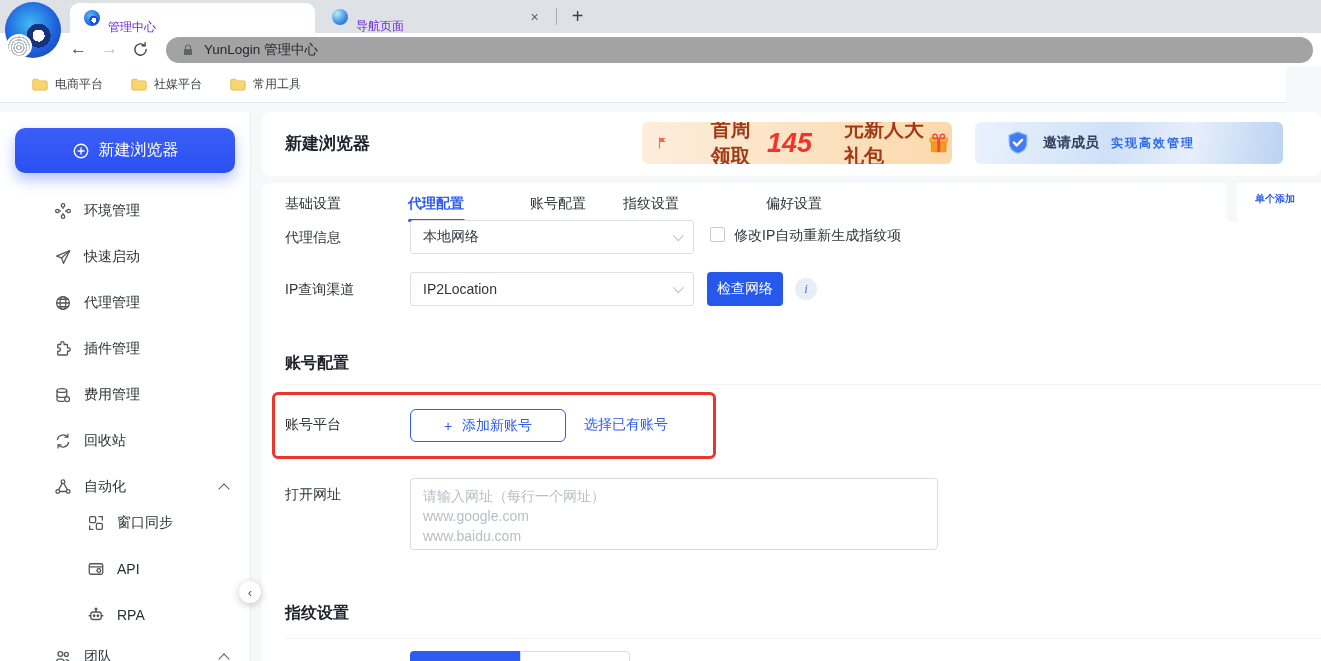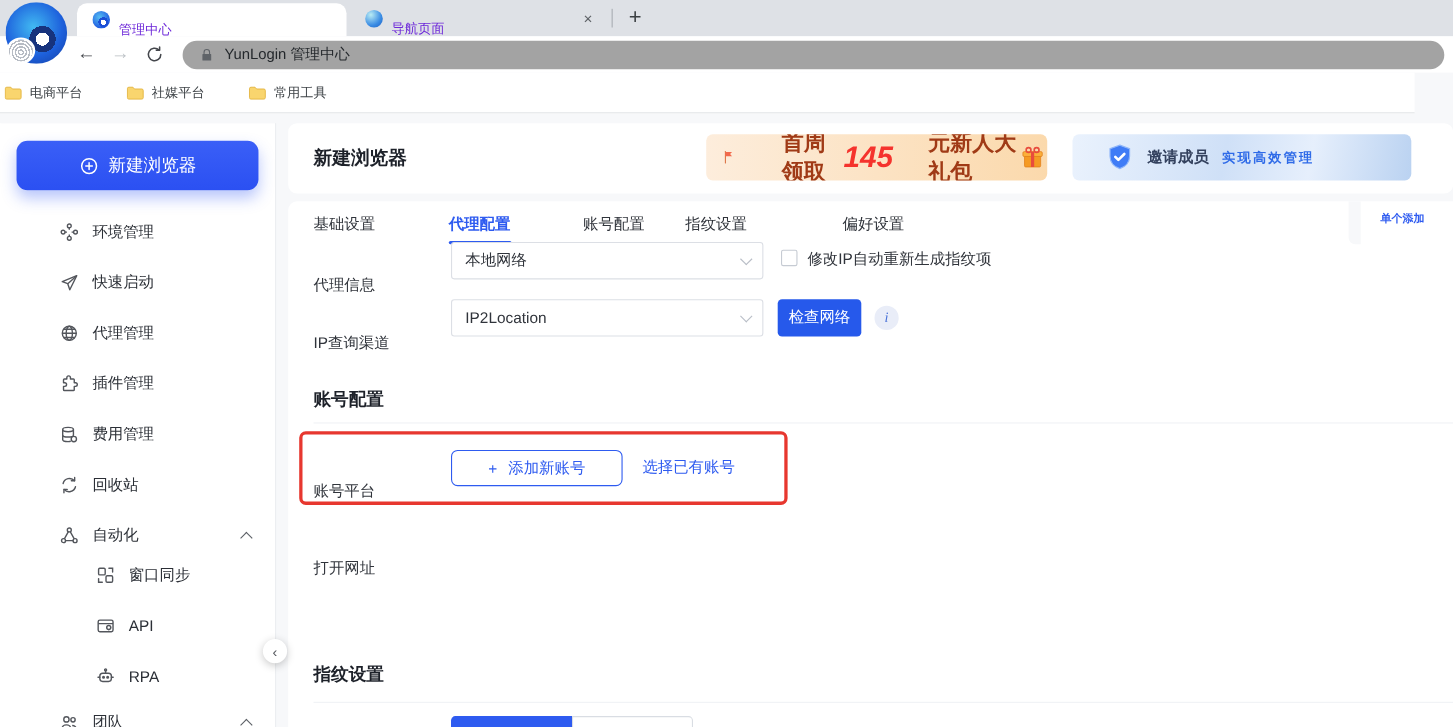--- a/index.html
+++ b/index.html
@@ -27,21 +27,21 @@
                display:flex; align-items:center; justify-content:center; border-radius:50%; }
   .tab-divider { left:556px; top:8px; width:1px; height:17px; background:#A8ADB2; }
   .newtab-btn { left:564px; top:3px; width:27px; height:27px; font-size:20px; color:#3C4043;
                 display:flex; align-items:center; justify-content:center; }
   .addressbar { left:0; top:33px; width:1321px; height:33px; background:#fff; }
   .nav-ico { position:absolute; top:39px; font-size:17px; color:#44474C; }
   .omnibox { left:166px; top:37px; width:1147px; height:26px; background:#a3a3a3; border-radius:13px;
              display:flex; align-items:center; gap:10px; padding-left:16px; }
   .omnibox-text { font-size:13.5px; color:#24282C; }
   .bookmarksbar { left:0; top:66px; width:1286px; height:37px; background:#fff; border-bottom:1px solid #E4E6E9;
-                  display:flex; align-items:center; gap:40px; padding-left:4px; }
+                  display:flex; align-items:center; gap:28px; padding-left:32px; }
   .bookmark { display:flex; align-items:center; gap:7px; font-size:12px; color:#3E4347; }
 
   
   .sidebar { left:0; top:112px; width:250px; height:549px; background:#fff; box-shadow:1px 0 0 #ECEEF1; overflow:hidden; }
   .new-browser-btn { position:absolute; left:15px; top:16px; width:220px; height:45px; border-radius:10px;
                      background:linear-gradient(180deg,#3A5FF7,#2B50F2); color:#fff; border:none;
                      display:flex; align-items:center; justify-content:center; gap:9px; font-size:16px;
                      font-family:inherit; box-shadow:0 7px 14px rgba(47,85,244,.35); }
   .side-item { position:absolute; left:0; width:250px; height:46px; display:flex; align-items:center;
                padding-left:54px; gap:12px; font-size:14px; color:#2B2F36; }
@@ -66,21 +66,21 @@
   .banner2 .txt { color:#33415E; font-weight:bold; font-size:14px; }
   .banner2 .hl { color:#2F6BE8; font-weight:bold; font-size:12px; letter-spacing:2px; }
 
   
   .panel { left:262px; top:183px; width:1059px; height:478px; background:#fff; border-radius:8px 0 0 0; overflow:hidden; }
   .notch { position:absolute; left:964px; top:0; width:11px; height:39px; background:#F7F8FA; border-radius:0 0 0 6px; }
   .single-add { position:absolute; left:993px; top:9px; font-size:10px; font-weight:bold; color:#2E5BF0; }
   .ftab { position:absolute; top:12px; font-size:14px; color:#30343B; }
   .ftab.active { color:#2E5BF0; font-weight:bold; }
   .tab-underline { position:absolute; left:146px; top:36px; width:57px; height:3px; background:#2E5BF0; border-radius:2px; }
-  .flabel { position:absolute; left:23px; font-size:14px; color:#30343B;margin-top:22px; }
+  .flabel { position:absolute; left:23px; font-size:14px; color:#30343B; }
   .select { position:absolute; left:148px; width:284px; height:34px; border:1px solid #DCDFE5; border-radius:3px;
             background:#fff; display:flex; align-items:center; padding:0 12px; font-size:14px; color:#30343B; }
   .select .chev-down { margin-left:auto; width:8px; height:8px; border-right:1.6px solid #B9BEC7;
                        border-bottom:1.6px solid #B9BEC7; transform:rotate(45deg) translateY(-2px); }
   .checkbox { position:absolute; left:448px; width:15px; height:15px; border:1px solid #C6CBD3; border-radius:2px; background:#fff; }
   .cb-label { position:absolute; left:472px; font-size:14px; color:#30343B; }
   .check-net-btn { position:absolute; left:445px; top:89px; width:76px; height:34px; background:#2659EB; color:#fff;
                    border:none; border-radius:4px; font-size:14px; font-family:inherit; }
   .info-badge { position:absolute; left:533px; top:95px; width:22px; height:22px; border-radius:50%;
                 background:#E9EDF8; color:#4A72D8; font-style:italic; font-family:"Liberation Serif",serif;
@@ -328,20 +328,25 @@
 
     <div class="red-box"></div>
     <div class="flabel" style="top:233px;">账号平台</div>
     <button class="add-account-btn">
       <span>+</span>
       <span>添加新账号</span>
     </button>
     <span class="link">选择已有账号</span>
 
     <div class="flabel" style="top:303px;">打开网址</div>
+    <div class="url-area">
+      <div>请输入网址（每行一个网址）</div>
+      <div>www.google.com</div>
+      <div>www.baidu.com</div>
+    </div>
 
     <div class="section-title" style="top:420px;">指纹设置</div>
     <div class="hdivider" style="top:455px;"></div>
     <div class="seg-blue"></div>
     <div class="seg-white"></div>
   </div>
 
 </div>
 
 </body></html>

